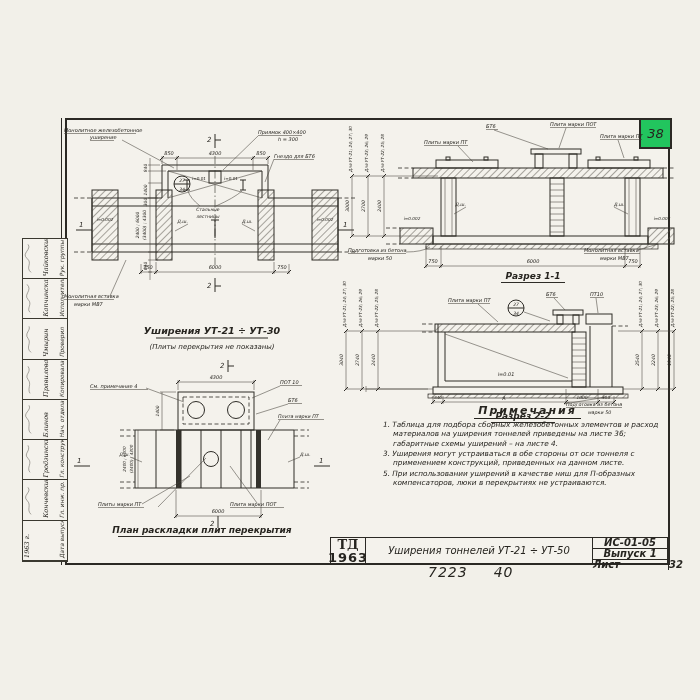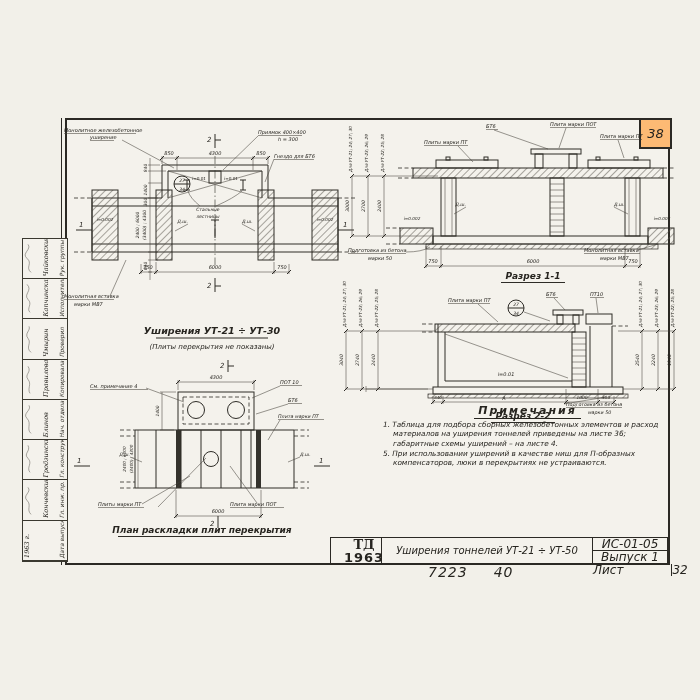--- a/index.html
+++ b/index.html
@@ -2,49 +2,49 @@
 <html><head>
 <meta charset="utf-8">
 <style>
   html,body{margin:0;padding:0;}
   body{width:700px;height:700px;position:relative;background:#f2f0e9;overflow:hidden;
        font-family:"DejaVu Sans",sans-serif;color:#26241f;}
   .abs{position:absolute;}
   
   .frame{left:65px;top:118px;width:601px;height:443px;border:2px solid #2b2924;background:#f4f2ec;}
   .frame-outer-line{left:61px;top:118px;width:1px;height:447px;background:#2b2924;}
-  .corner-box{left:639px;top:118px;width:29px;height:27px;border:2px solid #2b2924;background:#fdba74;
+  .corner-box{left:639px;top:118px;width:29px;height:27px;border:2px solid #2b2924;background:#22c55e;
       display:flex;align-items:center;justify-content:center;font-style:italic;font-size:13px;}
   
   .stamp-wrap{left:22px;top:240px;width:44px;height:322px;}
   .stamp-rot{position:absolute;left:0;top:0;width:322px;height:44px;
       transform:rotate(-90deg) translateX(-322px);transform-origin:0 0;
       display:flex;flex-direction:row-reverse;border:1px solid #3a382f;background:#f4f2ec;}
   .stamp-cell{flex:1;border-left:1px solid #3a382f;display:flex;flex-direction:column;
       justify-content:space-between;padding:1px 2px;overflow:hidden;}
   .stamp-sig{height:10px;opacity:.85;}
   .stamp-name{font-family:"DejaVu Serif",serif;font-style:italic;font-size:6.5px;line-height:7px;white-space:nowrap;}
   .stamp-role{font-style:italic;font-size:5.8px;line-height:7px;white-space:nowrap;color:#33312a;}
   
   .notes{left:383px;top:404px;width:289px;font-style:italic;}
   .notes-heading{text-align:center;font-size:11px;font-weight:bold;letter-spacing:2px;margin-bottom:3px;}
   .notes-heading span{border-bottom:1.5px solid #26241f;padding:0 4px 1px;}
   .note-item{font-size:7.3px;line-height:1.28;padding-left:10px;text-indent:-10px;margin-bottom:1px;}
   
   .tblock{left:330px;top:537px;width:338px;height:27px;border:1.6px solid #2b2924;background:#f4f2ec;
       display:flex;box-sizing:border-box;}
   .tb-logo{width:34px;border-right:1.4px solid #2b2924;display:flex;flex-direction:column;
-      align-items:center;justify-content:center;line-height:1;margin-left:16px;}
+      align-items:center;justify-content:center;line-height:1;}
   .tb-logo .td{font-family:"DejaVu Serif",serif;font-weight:bold;font-size:13px;}
   .tb-logo .yr{font-size:13px;letter-spacing:1px;font-weight:bold;}
   .tb-title{flex:1;display:flex;align-items:center;justify-content:center;
       font-style:italic;font-size:10px;white-space:nowrap;}
   .tb-right{width:74px;border-left:1.4px solid #2b2924;display:flex;flex-direction:column;font-style:italic;}
   .tb-row{flex:1;border-bottom:1px solid #2b2924;display:flex;align-items:center;
-      justify-content:center;font-size:12px;line-height:1;}
+      justify-content:center;font-size:10px;line-height:1;font-weight:bold;}
   .tb-row:last-child{border-bottom:none;}
   .tb-sheet{display:flex;width:100%;height:100%;gap:48px;}
   .tb-sheet .lbl{flex:1;display:flex;align-items:center;justify-content:center;}
   .tb-sheet .num{width:26px;border-left:1px solid #2b2924;display:flex;align-items:center;justify-content:center;}
   .footnote{left:428px;top:564px;font-style:italic;font-size:14px;letter-spacing:1px;}
   .footnote .gap{display:inline-block;width:26px;}
   
   svg{overflow:visible;}
   svg text{font-family:"DejaVu Sans",sans-serif;font-style:italic;fill:#26241f;}
   .ln{stroke:#2e2c27;stroke-width:1;fill:none;}
@@ -421,20 +421,21 @@
     <text class="mid" x="140" y="179" font-size="9" font-weight="bold">План раскладки плит перекрытия</text>
     <line class="ln" x1="56" y1="182.5" x2="224" y2="182.5"></line>
   </g>
 </svg>
 
 <div class="abs notes">
   <div class="notes-heading">
     <span>Примечания</span>
   </div>
   <div class="note-item">1. Таблица для подбора сборных железобетонных элементов и расход материалов на уширения тоннелей приведены на листе 36; габаритные схемы уширений – на листе 4.</div>
+  <div class="note-item">3. Уширения могут устраиваться в обе стороны от оси тоннеля с применением конструкций, приведенных на данном листе.</div>
   <div class="note-item">5. При использовании уширений в качестве ниш для П-образных компенсаторов, люки в перекрытиях не устраиваются.</div>
 </div>
 
 <div class="abs tblock">
   <div class="tb-logo">
     <div class="td">ТД</div>
     <div class="yr">1963</div>
   </div>
   <div class="tb-title">Уширения тоннелей УТ-21 ÷ УТ-50</div>
   <div class="tb-right">

